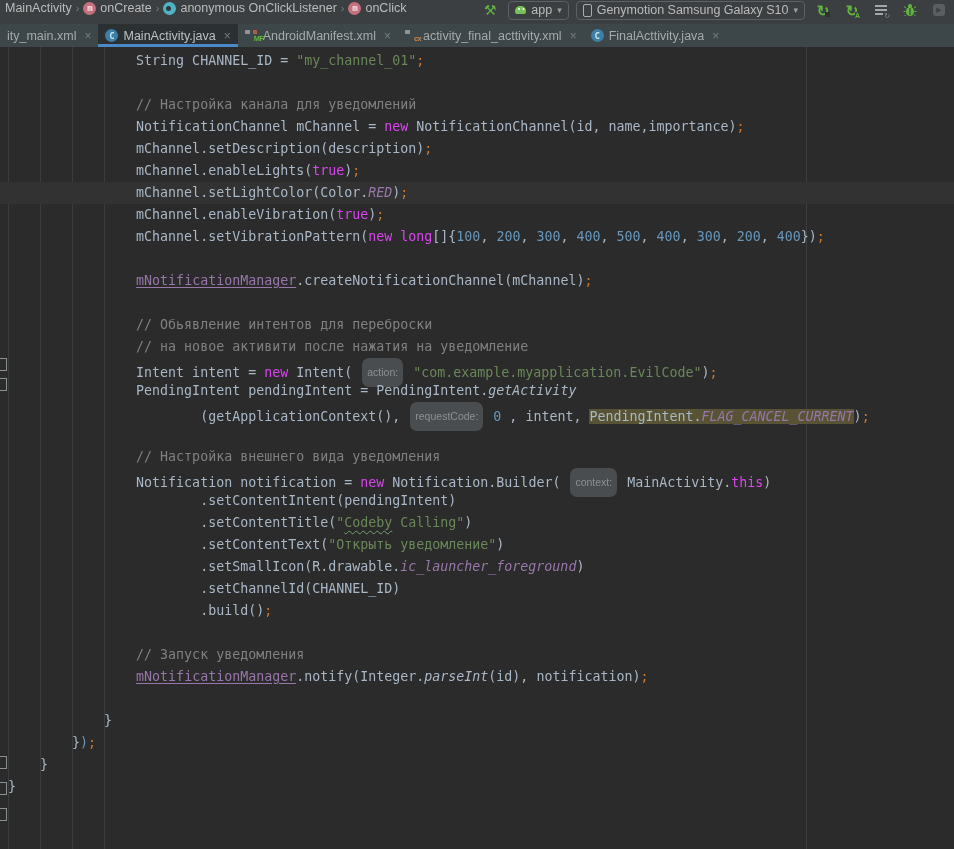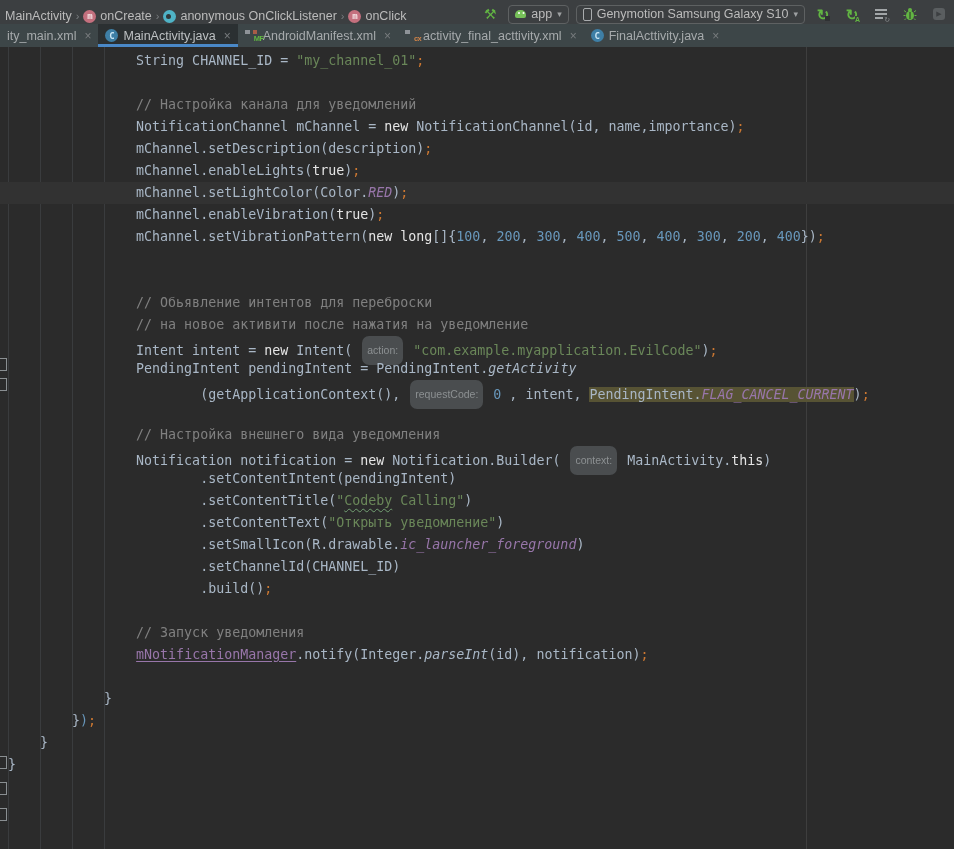--- a/index.html
+++ b/index.html
@@ -1,20 +1,20 @@
 <!DOCTYPE html>
 <html><head>
 <meta charset="utf-8">
 <style>
   html,body{margin:0;padding:0}
   body{width:954px;height:849px;background:#2B2B2B;overflow:hidden;
        font-family:"Liberation Sans",sans-serif;-webkit-font-smoothing:antialiased}
 
   
-  .navbar{height:24px;background:#3C3F41;display:flex;align-items:flex-end;
+  .navbar{height:24px;background:#3C3F41;display:flex;align-items:flex-start;
           justify-content:space-between;padding:0 4px 0 2px;box-sizing:border-box;white-space:nowrap}
   .crumbs{display:flex;align-items:center;color:#BBBBBB;font-size:12.5px;overflow:hidden}
   .crumb{display:flex;align-items:center;gap:4px;padding:1px 3px}
   .sep{color:#7A7E80;font-size:11px;margin:0 1px}
   .mi{width:13px;height:13px;border-radius:50%;background:#C4707E;color:#F4E0E3;
       font-size:9px;font-weight:bold;display:flex;align-items:center;justify-content:center;
       font-family:"DejaVu Sans Mono",monospace;flex:0 0 auto}
   .anon{width:13px;height:13px;border-radius:50%;background:#4FB3C6;position:relative;flex:0 0 auto}
   .anon::after{content:"";position:absolute;left:3px;top:4px;width:5px;height:5px;border-radius:50%;background:#30383A}
   .controls{display:flex;align-items:center;gap:7px}
@@ -53,21 +53,21 @@
 
   
   .editor{position:relative;height:802px;background:#2B2B2B;overflow:hidden;
           font-family:"DejaVu Sans Mono",monospace;font-size:13.3px;color:#A9B7C6}
   .guide{position:absolute;top:0;bottom:0;width:1px;background:#3A3C3E}
   .margin-line{position:absolute;top:0;bottom:0;width:1px;background:#3E3E3E}
   .code{position:relative;padding-top:3px}
   .code-line{height:22px;line-height:22px;white-space:pre;padding-left:8px}
   .caret-line{background:#323232}
   .t-d{color:#A9B7C6}
-  .t-k{color:#e5e5e5}
+  .t-k{color:#d946ef}
   .t-s{color:#6A8759}
   .t-serr{color:#6A8759;text-decoration-line:underline;text-decoration-style:wavy;
           text-decoration-color:#72A072;text-decoration-thickness:1px;text-underline-offset:3px}
   .t-n{color:#6897BB}
   .t-cm{color:#808080}
   .t-fld{color:#9876AA;text-decoration:underline;text-underline-offset:2px}
   .t-sc{color:#9876AA;font-style:italic}
   .t-sm{color:#A9B7C6;font-style:italic}
   .t-semi{color:#CC7832}
   .t-hint{display:inline-block;background:#4A4D4F;color:#8C9092;border-radius:7px;padding:8px 5px;
@@ -191,20 +191,21 @@
       <div class="code-line"><span class="t-d">                String CHANNEL_ID = </span><span class="t-s">"my_channel_01"</span><span class="t-semi">;</span></div>
       <div class="code-line"></div>
       <div class="code-line"><span class="t-cm">                // Настройка канала для уведомлений</span></div>
       <div class="code-line"><span class="t-d">                NotificationChannel mChannel = </span><span class="t-k">new</span><span class="t-d"> NotificationChannel(id, name,importance)</span><span class="t-semi">;</span></div>
       <div class="code-line"><span class="t-d">                mChannel.setDescription(description)</span><span class="t-semi">;</span></div>
       <div class="code-line"><span class="t-d">                mChannel.enableLights(</span><span class="t-k">true</span><span class="t-d">)</span><span class="t-semi">;</span></div>
       <div class="code-line caret-line"><span class="t-d">                mChannel.setLightColor(Color.</span><span class="t-sc">RED</span><span class="t-d">)</span><span class="t-semi">;</span></div>
       <div class="code-line"><span class="t-d">                mChannel.enableVibration(</span><span class="t-k">true</span><span class="t-d">)</span><span class="t-semi">;</span></div>
       <div class="code-line"><span class="t-d">                mChannel.setVibrationPattern(</span><span class="t-k">new</span><span class="t-d"> </span><span class="t-k">long</span><span class="t-d">[]{</span><span class="t-n">100</span><span class="t-d">, </span><span class="t-n">200</span><span class="t-d">, </span><span class="t-n">300</span><span class="t-d">, </span><span class="t-n">400</span><span class="t-d">, </span><span class="t-n">500</span><span class="t-d">, </span><span class="t-n">400</span><span class="t-d">, </span><span class="t-n">300</span><span class="t-d">, </span><span class="t-n">200</span><span class="t-d">, </span><span class="t-n">400</span><span class="t-d">})</span><span class="t-semi">;</span></div>
       <div class="code-line"></div>
+      <div class="code-line"><span class="t-d">                </span><span class="t-fld">mNotificationManager</span><span class="t-d">.createNotificationChannel(mChannel)</span><span class="t-semi">;</span></div>
       <div class="code-line"></div>
       <div class="code-line"><span class="t-cm">                // Обьявление интентов для переброски</span></div>
       <div class="code-line"><span class="t-cm">                // на новое активити после нажатия на уведомление</span></div>
       <div class="code-line"><span class="t-d">                Intent intent = </span><span class="t-k">new</span><span class="t-d"> Intent( </span><span class="t-hint">action:</span><span class="t-d"> </span><span class="t-s">"com.example.myapplication.EvilCode"</span><span class="t-d">)</span><span class="t-semi">;</span></div>
       <div class="code-line"><span class="t-d">                PendingIntent pendingIntent = PendingIntent.</span><span class="t-sm">getActivity</span></div>
       <div class="code-line"><span class="t-d">                        (getApplicationContext(), </span><span class="t-hint">requestCode:</span><span class="t-d"> </span><span class="t-n">0</span><span class="t-d"> , intent, </span><span class="t-hld">PendingIntent.</span><span class="t-hlsc">FLAG_CANCEL_CURRENT</span><span class="t-d">)</span><span class="t-semi">;</span></div>
       <div class="code-line"></div>
       <div class="code-line"><span class="t-cm">                // Настройка внешнего вида уведомления</span></div>
       <div class="code-line"><span class="t-d">                Notification notification = </span><span class="t-k">new</span><span class="t-d"> Notification.Builder( </span><span class="t-hint">context:</span><span class="t-d"> MainActivity.</span><span class="t-k">this</span><span class="t-d">)</span></div>
       <div class="code-line"><span class="t-d">                        .setContentIntent(pendingIntent)</span></div>

